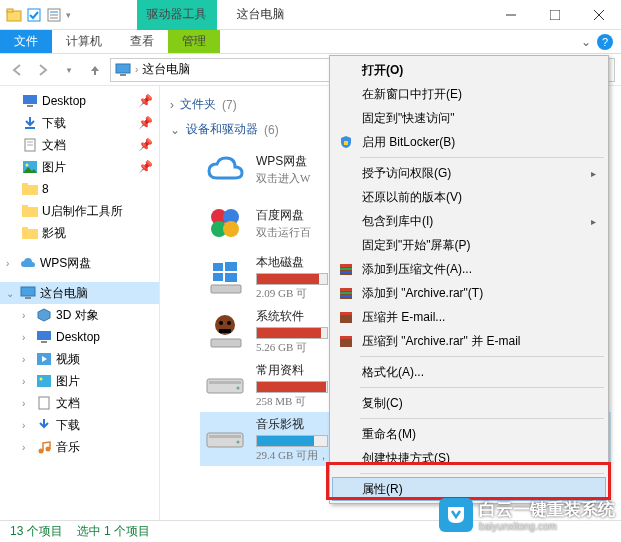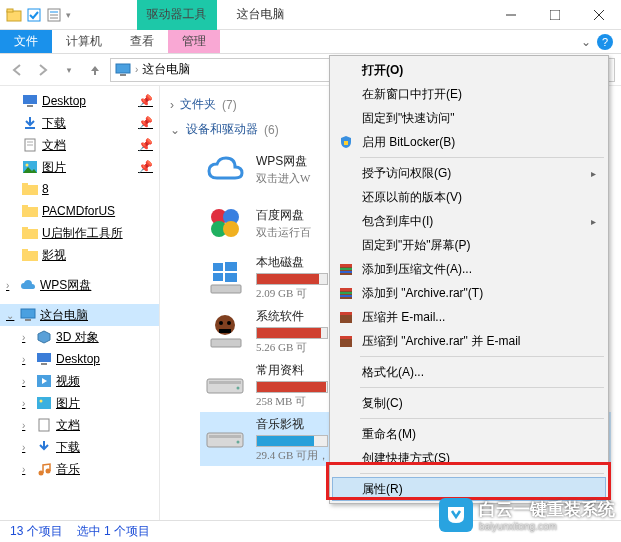--- a/index.html
+++ b/index.html
@@ -12,36 +12,36 @@
 .titlebar .tool-tab { background: #1dc8a8; color: #444; padding: 2px 10px; font-size: 11px; margin-left: 60px; height: 32px; display: flex; flex-direction: column; justify-content: center; }
 .titlebar .tool-tab span { line-height: 13px; }
 .titlebar .title { margin-left: 20px; color: #333; }
 .titlebar .win-controls { margin-left: auto; display: flex; }
 .titlebar .win-btn { width: 44px; height: 28px; display: flex; align-items: center; justify-content: center; color: #666; }
 
 
 .ribbon { height: 24px; background: #fff; display: flex; align-items: stretch; border-bottom: 1px solid #ddd; position: relative; }
 .ribbon .tab { padding: 3px 14px; color: #444; display: flex; align-items: center; }
 .ribbon .tab.active { background: #1a91eb; color: #fff; }
-.ribbon .tab.tool { background: #f9a8d4; color: #444; }
+.ribbon .tab.tool { background: #84cc16; color: #444; }
 .ribbon .right { margin-left: auto; display: flex; align-items: center; padding-right: 8px; gap: 6px; }
 .ribbon .help { width: 16px; height: 16px; background: #1a91eb; color: #fff; border-radius: 50%; display: flex; align-items: center; justify-content: center; font-size: 11px; }
 
 
 .navbar { height: 32px; display: flex; align-items: center; padding: 0 6px; gap: 4px; border-bottom: 1px solid #e8e8e8; }
 .nav-btn { width: 22px; height: 22px; display: flex; align-items: center; justify-content: center; color: #888; }
 .addr { flex: 1; height: 24px; border: 1px solid #ccc; display: flex; align-items: center; padding: 0 4px; gap: 4px; }
 .addr .pc-icon { width: 16px; height: 14px; }
 
 
 .body { display: flex; height: calc(100% - 30px - 24px - 32px - 22px); }
 
 
 .sidebar { width: 160px; border-right: 1px solid #e8e8e8; padding: 4px 0; overflow: hidden; }
-.tree-item { display: flex; align-items: center; height: 22px; padding: 0 6px; gap: 4px; white-space: nowrap; text-decoration: underline; }
+.tree-item { display: flex; align-items: center; height: 22px; padding: 0 6px; gap: 4px; white-space: nowrap; }
 .tree-item.sel { background: #cce8ff; }
 .tree-item .chev { width: 10px; display: inline-block; color: #888; font-size: 10px; }
 .tree-item .ico { width: 16px; height: 16px; display: inline-flex; align-items: center; justify-content: center; }
 .tree-indent1 { padding-left: 22px; }
 .tree-indent2 { padding-left: 22px; }
 
 
 .content { flex: 1; padding: 6px 10px; overflow: hidden; position: relative; }
 .group-header { color: #27599a; padding: 4px 0; display: flex; align-items: center; gap: 6px; }
 .group-header .count { color: #888; }
@@ -57,21 +57,21 @@
 
 .context-menu { position: absolute; right: 12px; top: 55px; width: 280px; background: #f2f2f2; border: 1px solid #b8b8b8; box-shadow: 2px 2px 4px rgba(0,0,0,0.25); z-index: 100; padding: 2px; }
 .cm-item { display: flex; align-items: center; height: 24px; padding: 0 10px 0 30px; position: relative; }
 .cm-item.hl { background: #cde5f7; border: 1px solid #8eb8e0; padding-left: 29px; }
 .cm-item .arrow { margin-left: auto; color: #666; font-size: 10px; }
 .cm-item .cm-icon { position: absolute; left: 6px; width: 16px; height: 16px; display: flex; align-items: center; justify-content: center; }
 .cm-sep { height: 1px; background: #d4d4d4; margin: 3px 2px 3px 28px; }
 .highlight-box { position: absolute; border: 3px solid #e52020; pointer-events: none; z-index: 101; }
 
 
-.statusbar { height: 22px; border-top: 1px solid #e0e0e0; display: flex; align-items: center; padding: 0 10px; gap: 14px; color: #1d4ed8; }
+.statusbar { height: 22px; border-top: 1px solid #e0e0e0; display: flex; align-items: center; padding: 0 10px; gap: 14px; color: #15803d; }
 
 
 .watermark { position: absolute; right: 6px; bottom: 10px; display: flex; align-items: center; gap: 6px; color: #fff; z-index: 200; padding-left: 9px; }
 .watermark .wm-icon { width: 34px; height: 34px; background: #29a3e0; border-radius: 6px; display: flex; align-items: center; justify-content: center; }
 .watermark .wm-text .big { font-size: 17px; font-weight: bold; color: #fff; text-shadow: 0 0 3px #444; }
 .watermark .wm-text .small { font-size: 10px; color: #e0e0e0; text-shadow: 0 0 2px #444; }
 
 
 .svg { display: block; }
 </style>
@@ -212,29 +212,20 @@
         <span style="margin-left:auto;color:#666">📌</span>
       </div>
     <div class="tree-item tree-indent1">
         <span class="ico">
           <svg width="16" height="12">
             <rect x="0" y="2" width="16" height="10" fill="#ffd76a"></rect>
             <rect x="0" y="0" width="6" height="3" fill="#ffd76a"></rect>
           </svg>
         </span>
         <span>8</span>
-      </div>
-    <div class="tree-item tree-indent1">
-        <span class="ico">
-          <svg width="16" height="12">
-            <rect x="0" y="2" width="16" height="10" fill="#ffd76a"></rect>
-            <rect x="0" y="0" width="6" height="3" fill="#ffd76a"></rect>
-          </svg>
-        </span>
-        <span>PACMDforUS</span>
       </div>
     <div class="tree-item tree-indent1">
         <span class="ico">
           <svg width="16" height="12">
             <rect x="0" y="2" width="16" height="10" fill="#ffd76a"></rect>
             <rect x="0" y="0" width="6" height="3" fill="#ffd76a"></rect>
           </svg>
         </span>
         <span>U启制作工具所</span>
       </div>

